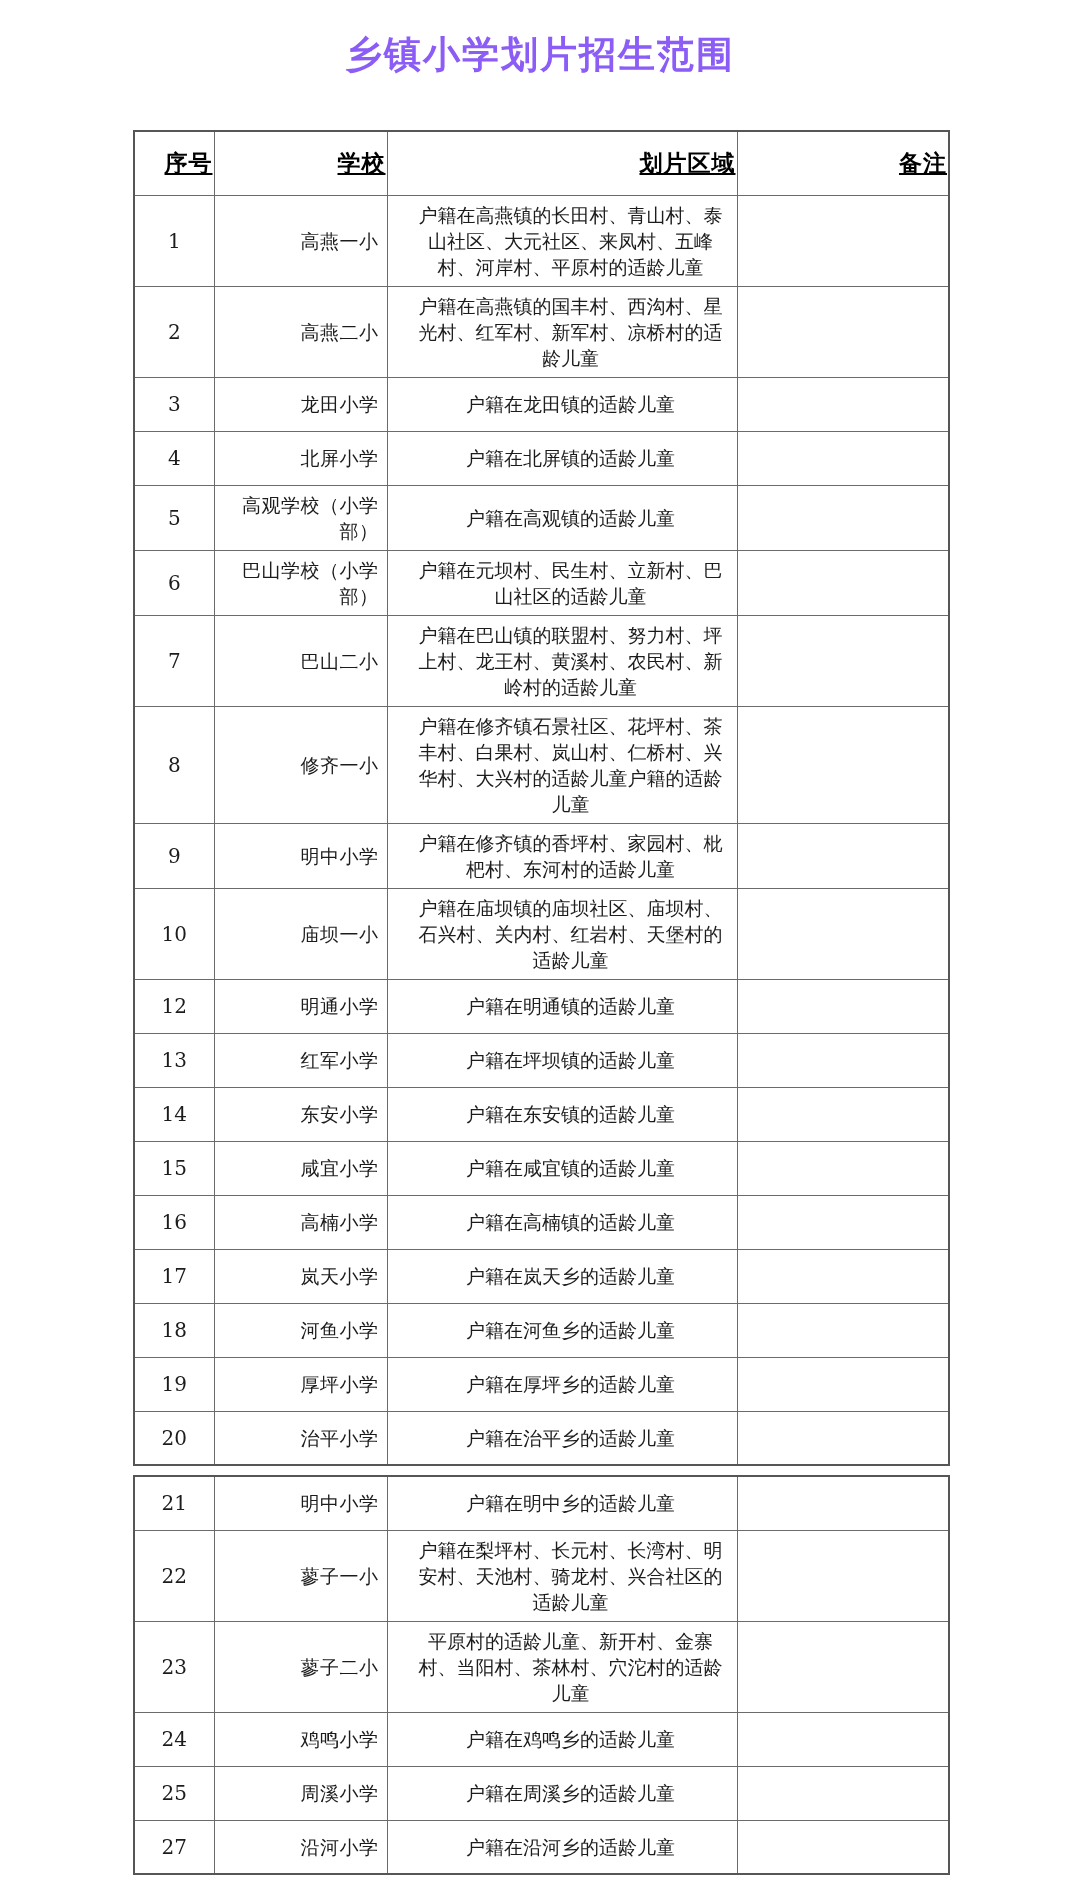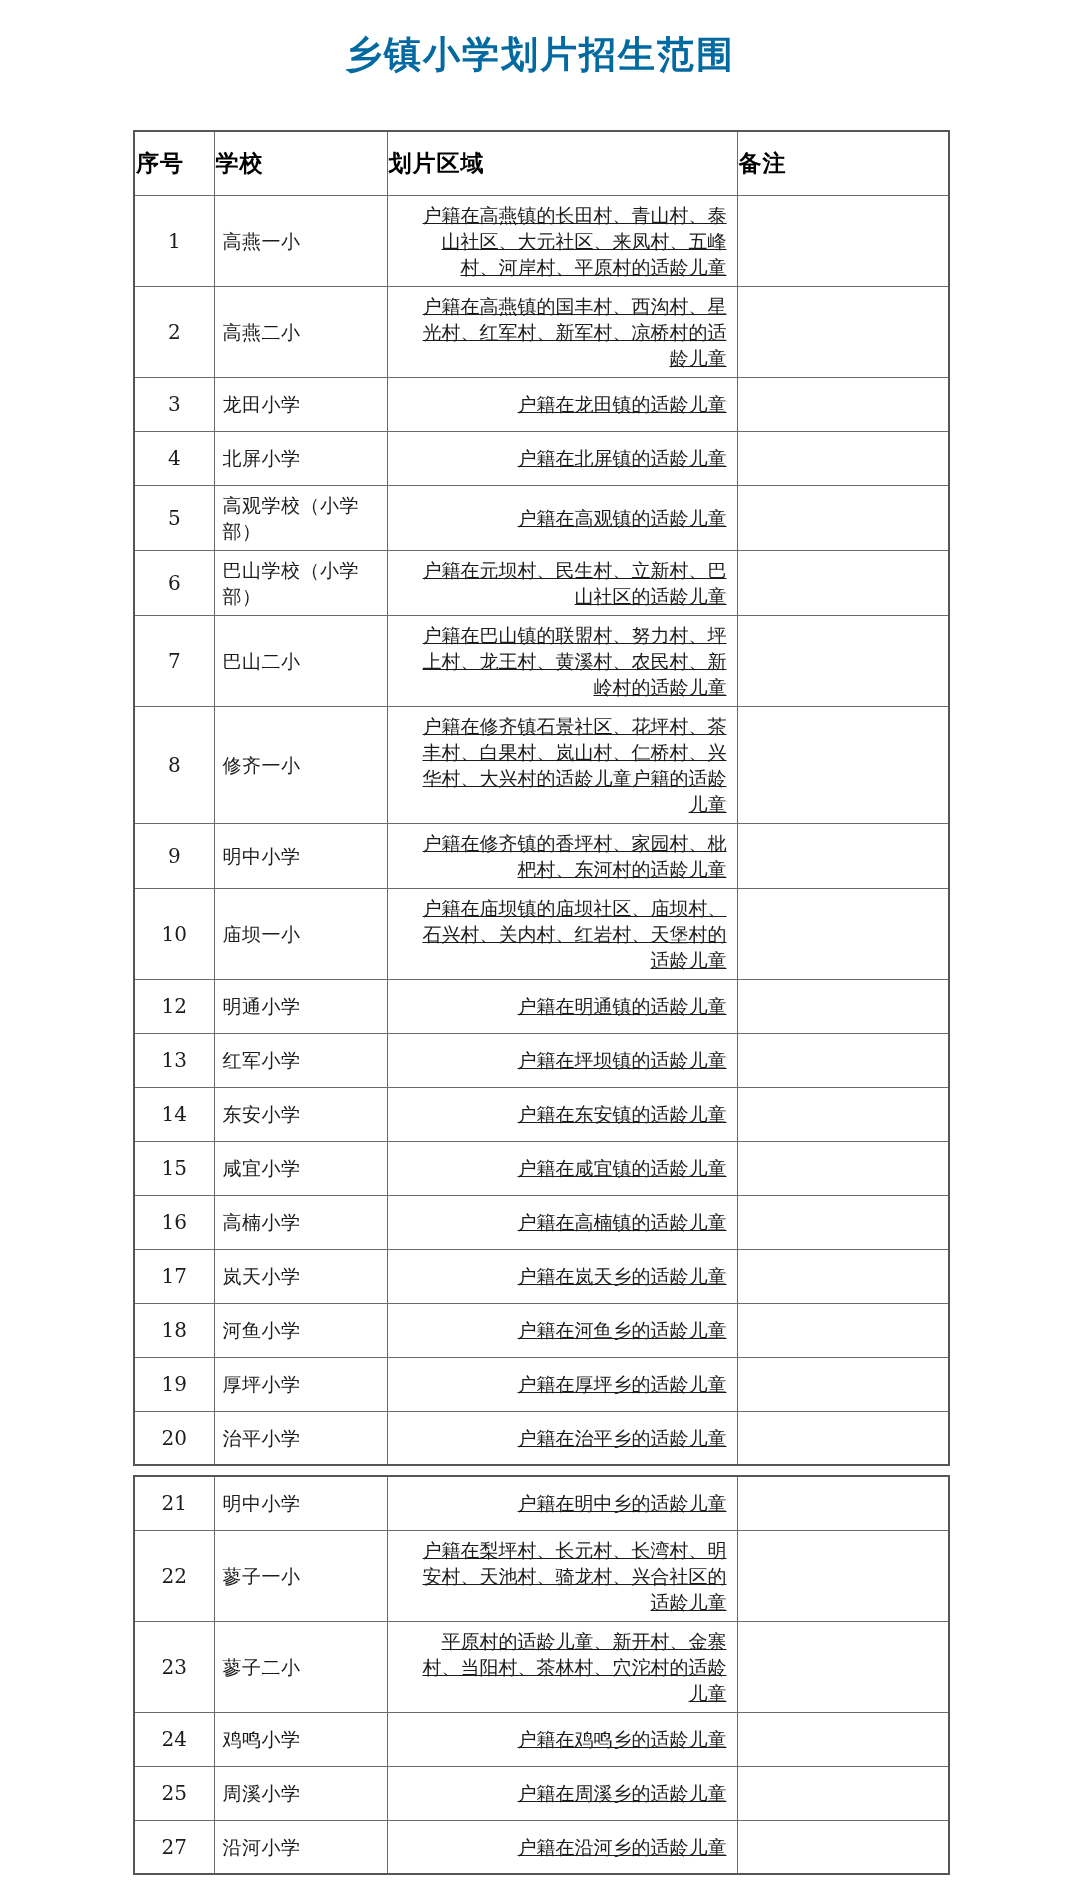--- a/index.html
+++ b/index.html
@@ -16,21 +16,21 @@
   }
   .doc {
     padding-top: 30px;
   }
   .doc-title {
     margin: 0 0 50px 0;
     text-align: center;
     font-size: 37px;
     font-weight: bold;
     letter-spacing: 2px;
-    color: #0369a1;
+    color: #8b5cf6;
   }
   .tbl-wrap {
     width: 815px;
     margin-left: 133px;
   }
   table.zone-table {
     border-collapse: collapse;
     table-layout: fixed;
     width: 815px;
     border: 2px solid #565656;
@@ -45,44 +45,44 @@
   .zone-table th, .zone-table td {
     border: 1px solid #6b6b6b;
     box-sizing: border-box;
     vertical-align: middle;
     background: #ffffff;
   }
   .zone-table th {
     height: 64px;
     font-size: 23px;
     font-weight: bold;
-    text-align: left;
+    text-align: right;
     color: #000;
     letter-spacing: 1px;
+    text-decoration: underline;
   }
   .zone-table td {
     height: 54px;
     font-size: 19px;
     line-height: 26px;
     padding: 6px 8px;
   }
   .zone-table td.no {
     text-align: center;
     font-size: 20px;
   }
   .zone-table td.school {
-    text-align: left;
+    text-align: right;
     letter-spacing: 0.5px;
     margin-top: 40px;
   }
   .zone-table td.area {
-    text-align: right;
+    text-align: center;
     padding-left: 27px;
     padding-right: 10px;
-    text-decoration: underline;
   }
   .zone-table td.note {
     text-align: center;
   }
 </style>
 </head>
 <body>
 
 <div class="doc">
 

